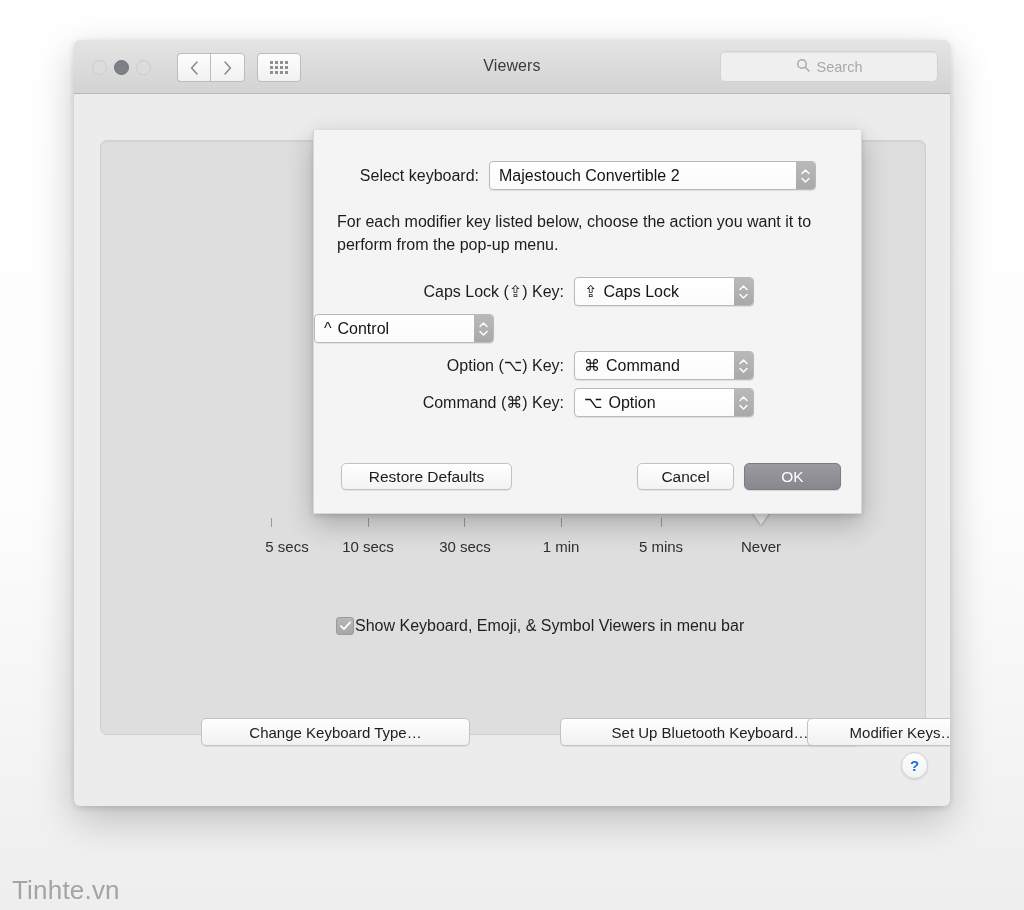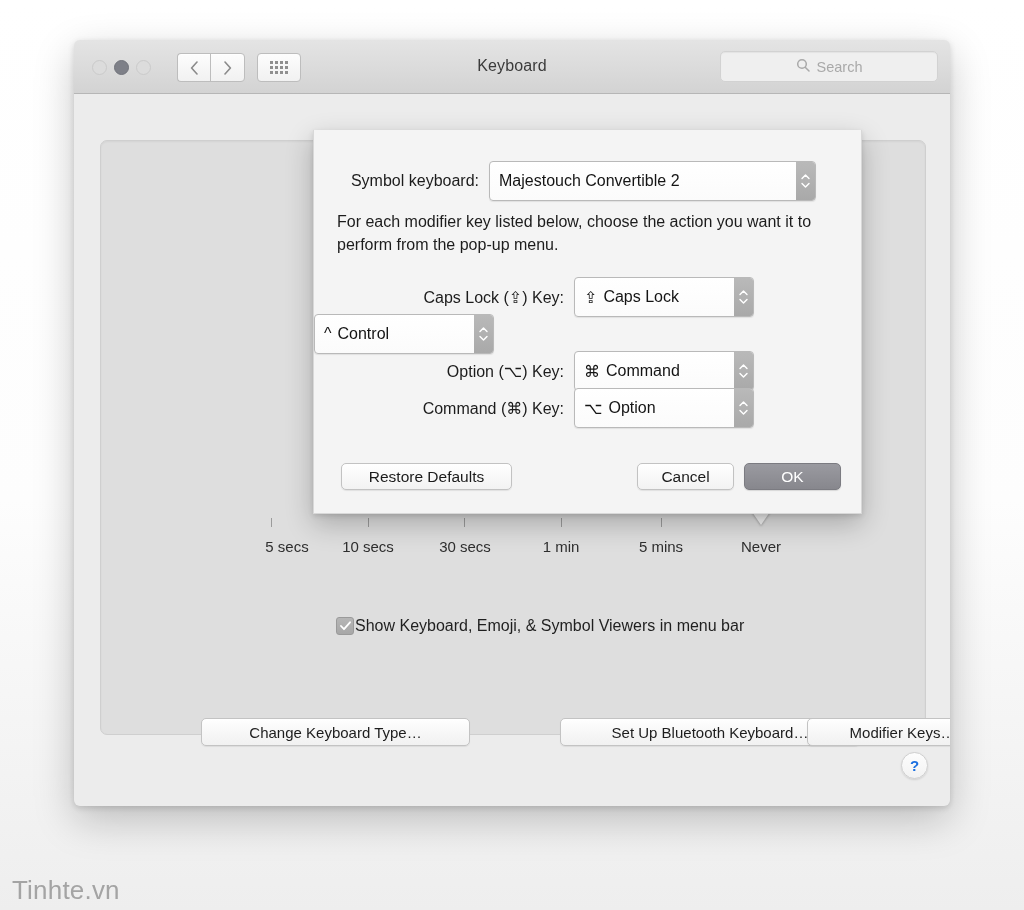--- a/index.html
+++ b/index.html
@@ -259,21 +259,21 @@
     width: 175px;
     text-align: right;
     font-size: 16px;
     color: #1c1c1c;
     padding-right: 10px;
     box-sizing: border-box;
   }
 
   .popup {
     position: relative;
-    height: 40px;
+    height: 29px;
     background: linear-gradient(180deg, #ffffff 0%, #fbfbfb 100%);
     border: 1px solid #b9b9b9;
     border-radius: 4px;
     box-shadow: 0 1px 1px rgba(0,0,0,0.08);
     display: flex;
     align-items: center;
     font-size: 16px;
     color: #141414;
     padding-left: 9px;
     box-sizing: border-box;
@@ -403,21 +403,21 @@
             <i></i>
             <i></i>
             <i></i>
             <i></i>
             <i></i>
             <i></i>
             <i></i>
         </span>
       </div>
 
-      <div id="win-title">Keyboard</div>
+      <div id="win-title">Viewers</div>
 
       <div id="search">
         <span>
           <svg width="14" height="14" viewBox="0 0 14 14">
               <circle cx="6" cy="6" r="4.3" fill="none" stroke="#a9a9a9" stroke-width="1.5"></circle>
               <line x1="9.2" y1="9.2" x2="13" y2="13" stroke="#a9a9a9" stroke-width="1.5" stroke-linecap="round"></line>
             </svg>
         </span>
         <span class="ph">Search</span>
       </div>
@@ -456,21 +456,21 @@
       <div class="pushbtn" id="btn-change">Change Keyboard Type…</div>
       <div class="pushbtn" id="btn-bluetooth">Set Up Bluetooth Keyboard…</div>
       <div class="pushbtn" id="btn-modifier">Modifier Keys…</div>
     </div>
 
     <div id="help">?</div>
 
     <div id="sheet">
 
       <div id="sheet-row-keyboard">
-        <span class="lbl">Symbol keyboard:</span>
+        <span class="lbl">Select keyboard:</span>
         <span class="popup" id="kb-popup">
           <span>Majestouch Convertible 2</span>
           <span class="arrows">
             <svg width="9" height="6" viewBox="0 0 9 6">
                 <polyline points="1,4.6 4.5,1 8,4.6" fill="none" stroke="#ffffff" stroke-width="1.4" stroke-linecap="round" stroke-linejoin="round"></polyline>
               </svg>
             <svg width="9" height="6" viewBox="0 0 9 6">
                 <polyline points="1,1.4 4.5,5 8,1.4" fill="none" stroke="#ffffff" stroke-width="1.4" stroke-linecap="round" stroke-linejoin="round"></polyline>
               </svg>
           </span>

